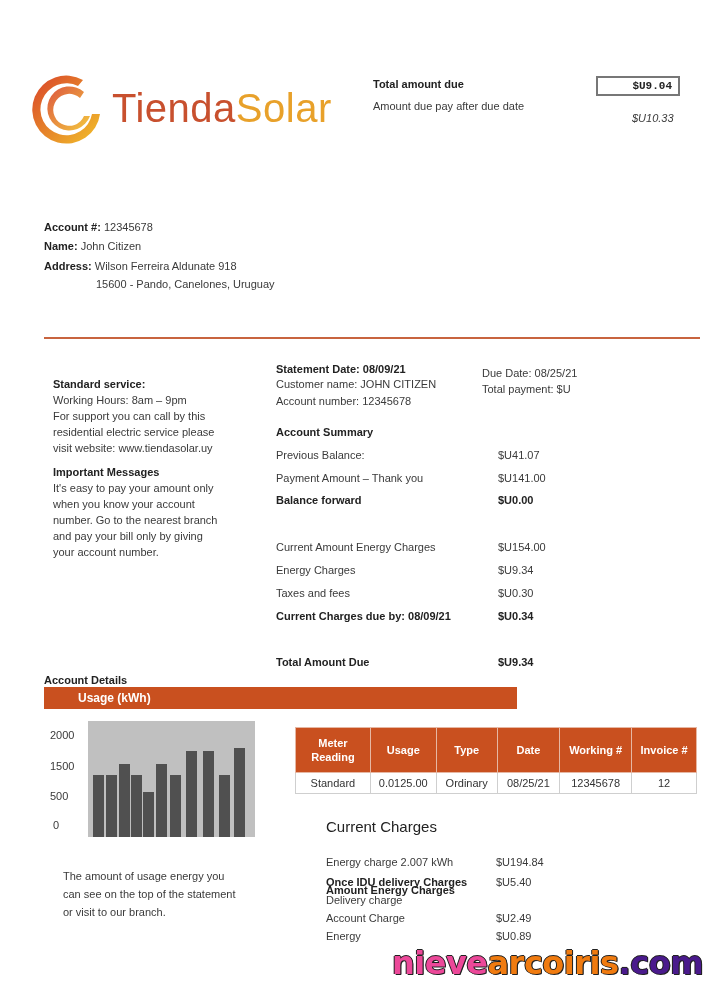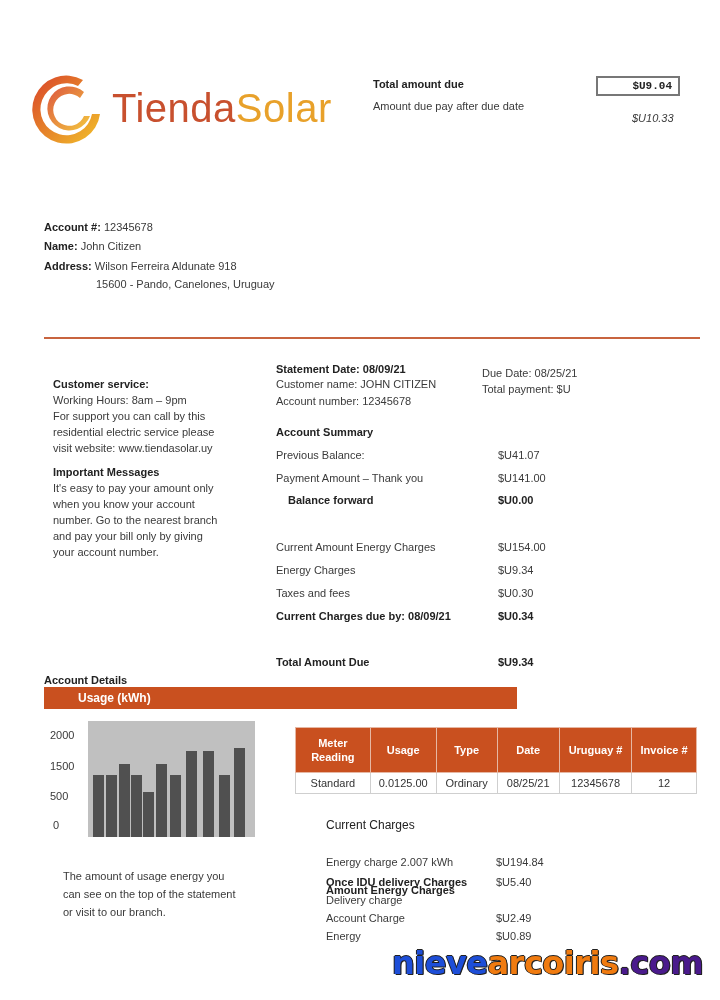--- a/index.html
+++ b/index.html
@@ -13,21 +13,21 @@
   .logo-solar { color:#e8a12a; }
   .total-box { border:2px solid #777; width:84px; height:20px; text-align:right;
                padding-right:6px; box-sizing:border-box; line-height:17px; }
   .divider { height:2px; background:#c8643f; }
   .band { background:#c9501f; color:#fff; font-weight:bold; font-size:12px; line-height:22px; padding-left:8px; box-sizing:border-box; }
   .chart { background:#c0c0c0; }
   .bar { position:absolute; bottom:0; width:11px; background:#505050; }
   table.meter { border-collapse:collapse; font-size:11px; }
   table.meter th { background:#c9501f; color:#fff; font-weight:bold; border:1px solid #e6b7a3; padding:4px; height:36px; line-height:14px; text-align:center; }
   table.meter td { border:1px solid #cfcfcf; height:20px; text-align:center; color:#333; padding:0; }
-  .cc-title { font-size:12px; color:#222; }
+  .cc-title { font-size:15px; color:#222; }
   .watermark { font-family:"DejaVu Sans", sans-serif; font-weight:bold; font-size:32px; letter-spacing:-0.5px;
                text-shadow:1px 1px 0 #222, -1px 0 0 #222, 0 -1px 0 #222, 1px 0 0 #222; }
 </style>
 </head>
 <body>
 
 <div class="abs" style="left:28px;top:70px;width:310px;height:80px;">
   <svg class="abs" style="left:0;top:0;" width="80" height="80" viewBox="0 0 80 80">
     <defs>
       <linearGradient id="g1" x1="0" y1="0" x2="1" y2="1">
@@ -58,21 +58,21 @@
 </div>
 <div class="abs txt" style="left:44px;top:258px;">
   <span class="b">Address:</span>
   <span>Wilson Ferreira  Aldunate 918</span>
 </div>
 <div class="abs txt" style="left:96px;top:276px;">15600 - Pando, Canelones, Uruguay</div>
 
 <div class="abs divider" style="left:44px;top:337px;width:656px;"></div>
 
 <div class="abs" style="left:53px;top:376px;width:210px;">
-  <div class="txt b">Customer service:</div>
+  <div class="txt b">Standard service:</div>
   <div class="txt">Working Hours: 8am – 9pm</div>
   <div class="txt">For support you can call by this</div>
   <div class="txt">residential electric service please</div>
   <div class="txt">visit website:  www.tiendasolar.uy</div>
   <div style="height:8px"></div>
   <div class="txt b">Important  Messages</div>
   <div class="txt">It's easy to pay your amount only</div>
   <div class="txt">when you know your account</div>
   <div class="txt">number. Go to the nearest  branch</div>
   <div class="txt">and pay your bill only by giving</div>
@@ -84,21 +84,21 @@
 <div class="abs txt" style="left:276px;top:393px;">Account number: 12345678</div>
 <div class="abs txt" style="left:482px;top:365px;">Due Date: 08/25/21</div>
 <div class="abs txt" style="left:482px;top:381px;">Total payment:  $U</div>
 
 <div class="abs txt b" style="left:276px;top:424px;">Account Summary</div>
 <div class="abs" style="left:276px;top:447px;width:300px;">
   <div class="abs txt" style="left:0;top:0;">Previous Balance:</div>
   <div class="abs txt" style="left:222px;top:0;">$U41.07</div>
   <div class="abs txt" style="left:0;top:23px;">Payment  Amount – Thank you</div>
   <div class="abs txt" style="left:222px;top:23px;">$U141.00</div>
-  <div class="abs txt b" style="left:12px;top:45px;">Balance  forward</div>
+  <div class="abs txt b" style="left:0;top:45px;">Balance  forward</div>
   <div class="abs txt b" style="left:222px;top:45px;">$U0.00</div>
   <div class="abs txt" style="left:0;top:92px;">Current Amount Energy Charges</div>
   <div class="abs txt" style="left:222px;top:92px;">$U154.00</div>
   <div class="abs txt" style="left:0;top:115px;">Energy Charges</div>
   <div class="abs txt" style="left:222px;top:115px;">$U9.34</div>
   <div class="abs txt" style="left:0;top:138px;">Taxes  and fees</div>
   <div class="abs txt" style="left:222px;top:138px;">$U0.30</div>
   <div class="abs txt b" style="left:0;top:161px;">Current Charges due by: 08/09/21</div>
   <div class="abs txt b" style="left:222px;top:161px;">$U0.34</div>
   <div class="abs txt b" style="left:0;top:207px;">Total Amount Due</div>
@@ -134,21 +134,21 @@
   <div class="txt" style="line-height:18px;">or visit to our branch.</div>
 </div>
 
 <table class="abs meter" style="left:295px;top:727px;width:402px;">
   <thead>
     <tr>
       <th style="width:66px;white-space:normal;padding:0 8px;">Meter Reading</th>
       <th style="width:66px;">Usage</th>
       <th style="width:62px;">Type</th>
       <th style="width:64px;">Date</th>
-      <th style="width:74px;">Uruguay #</th>
+      <th style="width:74px;">Working #</th>
       <th style="width:66px;">Invoice #</th>
     </tr>
   </thead>
   <tbody>
     <tr>
       <td>Standard</td>
       <td>0.0125.00</td>
       <td>Ordinary</td>
       <td>08/25/21</td>
       <td>12345678</td>
@@ -165,14 +165,14 @@
   <div class="abs txt b" style="left:0;top:20px;">Once IDU delivery Charges</div>
   <div class="abs txt" style="left:170px;top:20px;">$U5.40</div>
   <div class="abs txt" style="left:0;top:38px;">Delivery charge</div>
   <div class="abs txt" style="left:0;top:56px;">Account Charge</div>
   <div class="abs txt" style="left:170px;top:56px;">$U2.49</div>
   <div class="abs txt" style="left:0;top:74px;">Energy</div>
   <div class="abs txt" style="left:170px;top:74px;">$U0.89</div>
 </div>
 
 <div class="abs watermark" style="left:392px;top:944px;">
-  <span style="color:#1d4ed8;">nieve</span><span style="color:#f07b10;">arcoiris</span><span style="color:#4a1a8c;">.com</span>
+  <span style="color:#ec4899;">nieve</span><span style="color:#f07b10;">arcoiris</span><span style="color:#4a1a8c;">.com</span>
 </div>
 
 </body></html>

